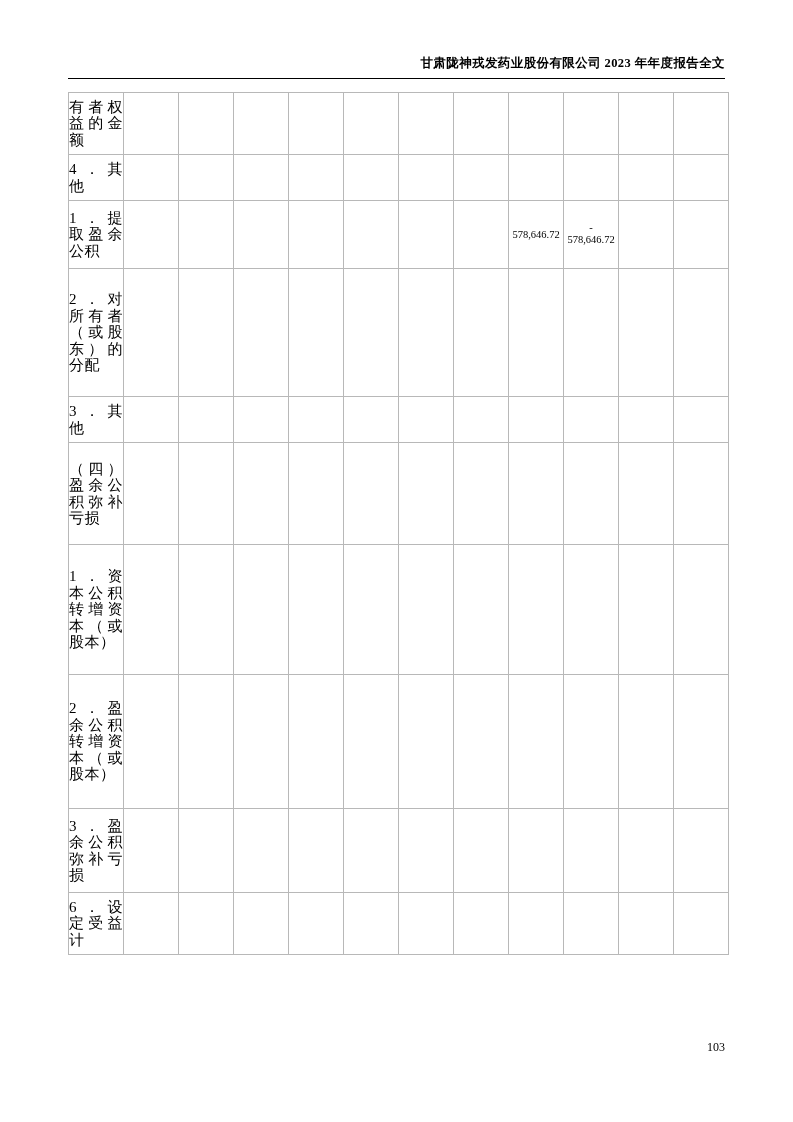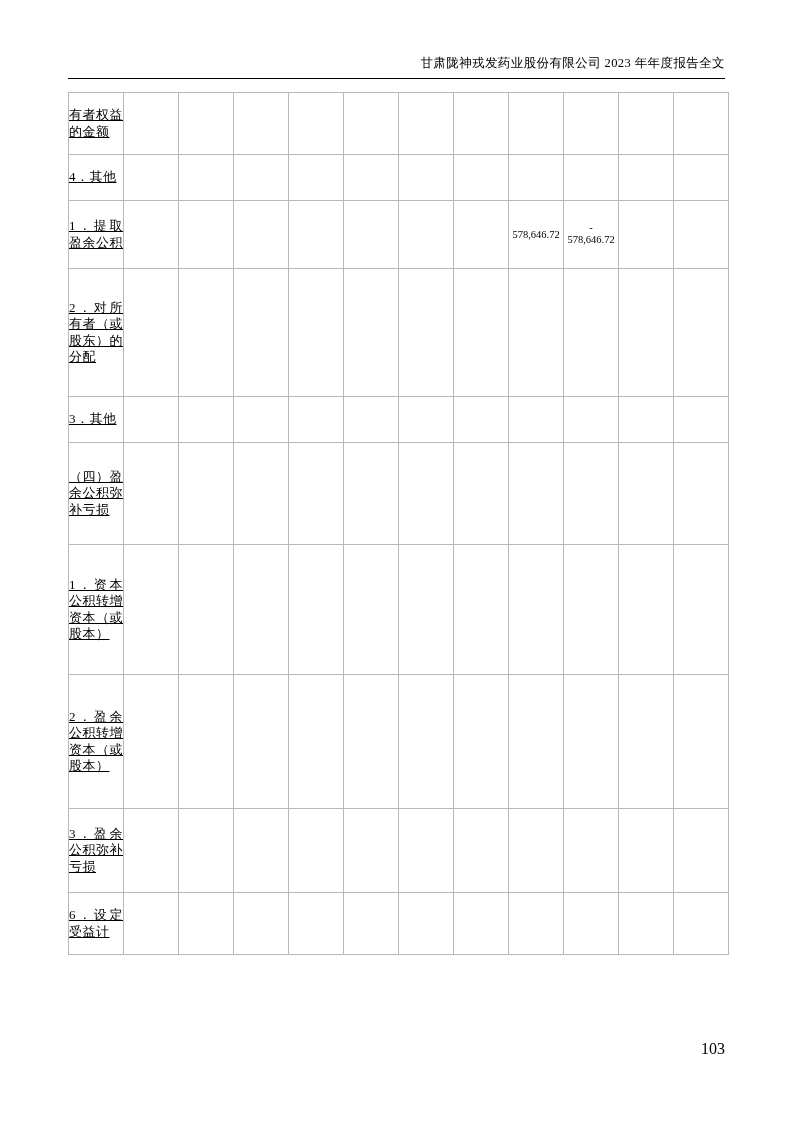--- a/index.html
+++ b/index.html
@@ -19,21 +19,21 @@
     width: 793px;
     height: 1122px;
     box-sizing: border-box;
   }
   .header {
     position: absolute;
     top: 55px;
     right: 68px;
     font-family: "Liberation Serif", serif;
     font-size: 12.5px;
-    font-weight: normal;
+    font-weight: bold;
     letter-spacing: 0.4px;
     white-space: nowrap;
   }
   .header-rule {
     position: absolute;
     top: 78px;
     left: 68px;
     right: 68px;
     border-bottom: 1.6px solid #000;
   }
@@ -49,48 +49,47 @@
     table-layout: fixed;
   }
   table.fin td {
     border: 1px solid #b8b8b8;
     vertical-align: middle;
     padding: 0;
   }
   td.label {
     width: 55px;
     padding: 5px 6px 5px 6px;
-    font-size: 13px;
+    font-size: 15px;
     line-height: 16.5px;
     font-family: "Liberation Serif", serif;
     text-align: justify;
     letter-spacing: 0.5px;
     word-break: break-all;
-    text-decoration: underline;
   }
   td.val {
     font-size: 10.5px;
     line-height: 15px;
     font-family: "Liberation Serif", serif;
     text-align: center;
     padding: 4px 3px;
     word-break: break-all;
   }
   td.blank { }
   .dash {
     display: block;
     text-align: center;
     line-height: 9px;
     font-size: 10.5px;
   }
   .pagenum {
     position: absolute;
     right: 68px;
     top: 1040px;
-    font-size: 16px;
+    font-size: 12px;
     font-family: "Liberation Serif", serif;
   }
 </style>
 </head>
 <body>
 
 <div class="page">
 
   <div class="header">甘肃陇神戎发药业股份有限公司 2023 年年度报告全文</div>
   <div class="header-rule"></div>

